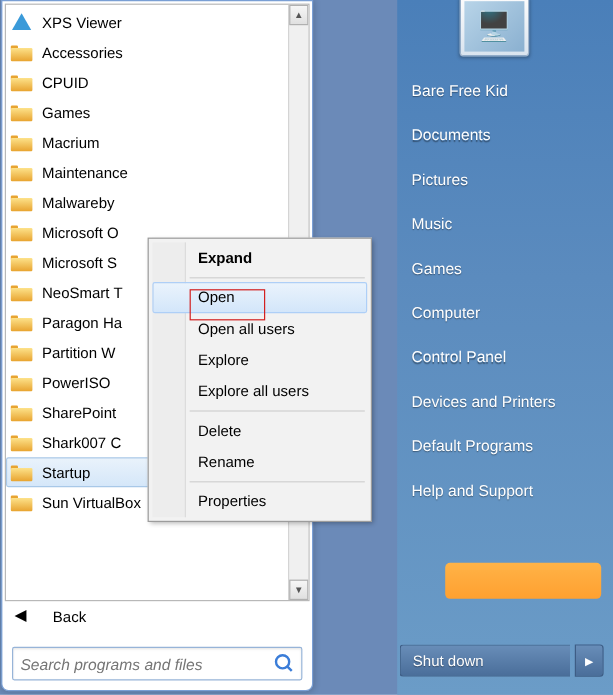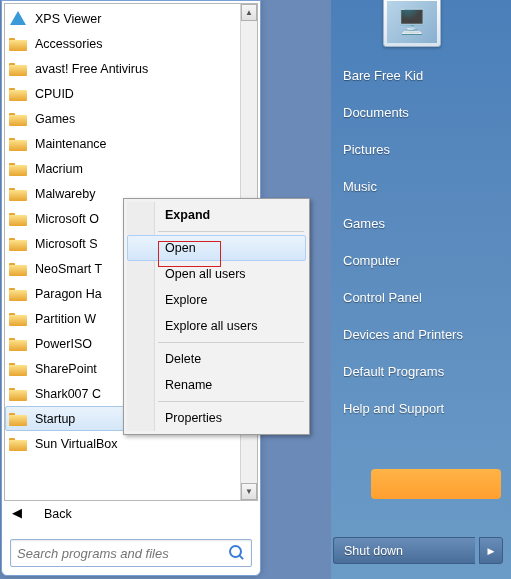--- a/index.html
+++ b/index.html
@@ -90,37 +90,33 @@
         <div class="program-item">
           <span class="xps-icon"></span>
           <span>XPS Viewer</span>
         </div>
         <div class="program-item">
           <span class="folder-icon"></span>
           <span>Accessories</span>
         </div>
         <div class="program-item">
           <span class="folder-icon"></span>
-          <span>avast! Free Antivirus</span>
-        </div>
-        <div class="program-item">
-          <span class="folder-icon"></span>
           <span>CPUID</span>
         </div>
         <div class="program-item">
           <span class="folder-icon"></span>
           <span>Games</span>
         </div>
         <div class="program-item">
           <span class="folder-icon"></span>
-          <span>Maintenance</span>
+          <span>Macrium</span>
         </div>
         <div class="program-item">
           <span class="folder-icon"></span>
-          <span>Macrium</span>
+          <span>Maintenance</span>
         </div>
         <div class="program-item">
           <span class="folder-icon"></span>
           <span>Malwareby</span>
         </div>
         <div class="program-item">
           <span class="folder-icon"></span>
           <span>Microsoft O</span>
         </div>
         <div class="program-item">

